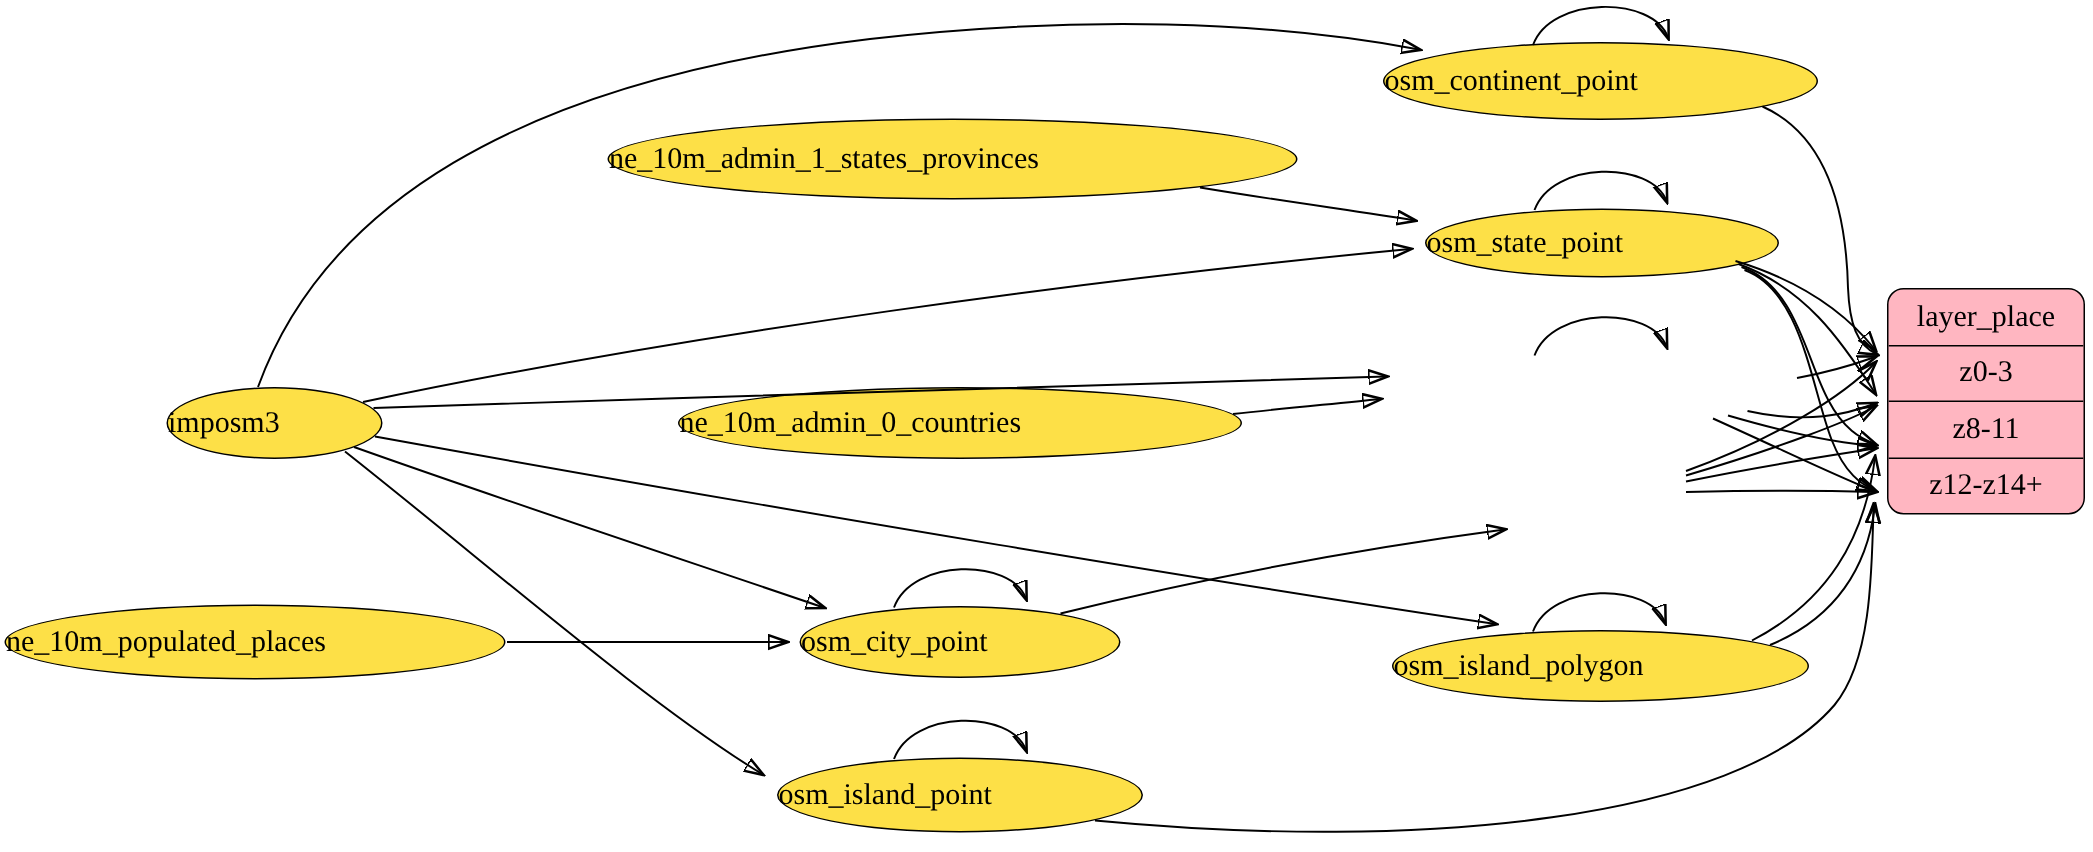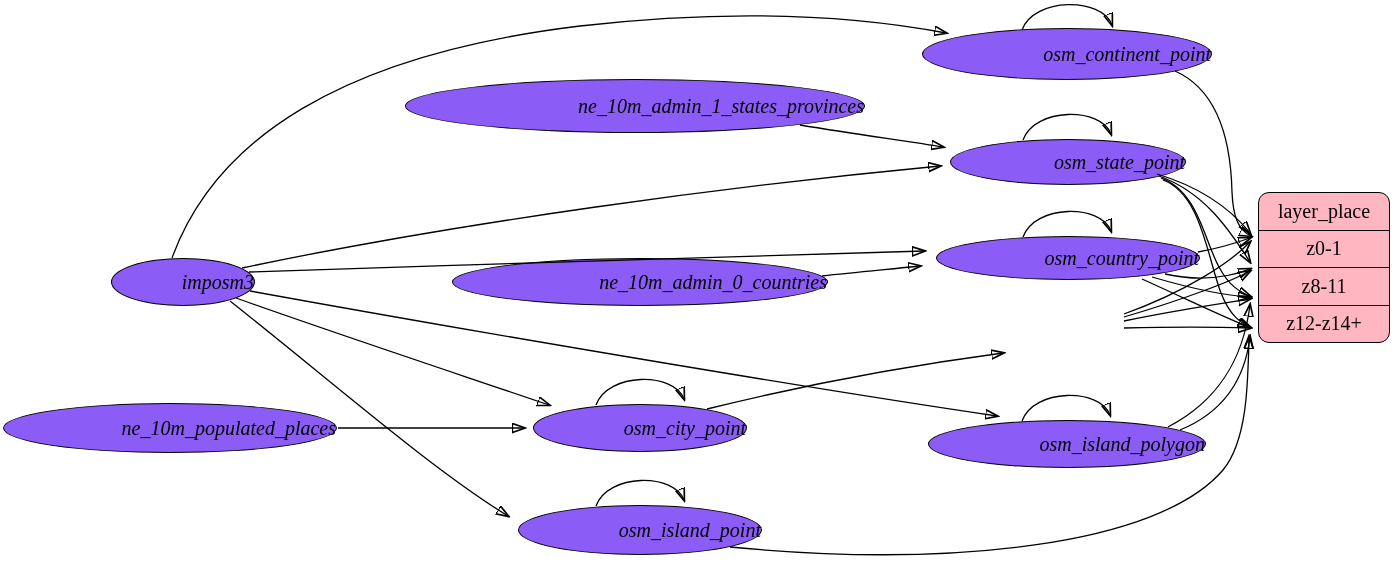--- a/index.html
+++ b/index.html
@@ -3,22 +3,22 @@
 <meta charset="utf-8">
 <style>
   html,body { margin:0; padding:0; background:#ffffff; }
   .canvas {
     position:relative; width:1395px; height:568px; background:#ffffff;
     font-family:"Liberation Serif", "DejaVu Serif", serif; color:#000;
     overflow:hidden;
   }
   .ellipse {
     position:absolute; border:1.4px solid #000; border-radius:50%;
-    background:#8b5cf6; display:flex; align-items:center; justify-content:flex-end;
-    font-size:20px; white-space:nowrap; box-sizing:border-box; z-index:1;font-style:italic;
+    background:#fde047; display:flex; align-items:center; justify-content:flex-start;
+    font-size:20px; white-space:nowrap; box-sizing:border-box; z-index:1;
   }
   .record {
     position:absolute; background:#ffb6c1; border:1.8px solid #000;
     border-radius:11px; box-sizing:border-box; display:flex; flex-direction:column;
     font-size:20px; text-align:center; overflow:hidden; z-index:1;
   }
   .record .rec-row { flex:1; display:flex; align-items:center; justify-content:center; }
   .record .rec-row + .rec-row { border-top:1.4px solid #000; }
   svg.edges { position:absolute; left:0; top:0; z-index:2; pointer-events:none; }
   svg.edges path { fill:none; stroke:#000; stroke-width:1.3px; }
@@ -45,40 +45,37 @@
   </div>
 
   <div class="ellipse" style="left:922px;top:28px;width:290px;height:52px">
     <span>osm_continent_point</span>
   </div>
 
   <div class="ellipse" style="left:950px;top:139px;width:236px;height:46px">
     <span>osm_state_point</span>
   </div>
 
-  <div class="ellipse" style="left:936px;top:236px;width:264px;height:44px">
-    <span>osm_country_point</span>
-  </div>
 
   <div class="ellipse" style="left:533px;top:404px;width:214px;height:48px">
     <span>osm_city_point</span>
   </div>
 
   <div class="ellipse" style="left:518px;top:505px;width:244px;height:50px">
     <span>osm_island_point</span>
   </div>
 
   <div class="ellipse" style="left:928px;top:420px;width:278px;height:48px">
     <span>osm_island_polygon</span>
   </div>
 
 
   <div class="record" style="left:1258px;top:192px;width:132px;height:151px">
     <div class="rec-row">layer_place</div>
-    <div class="rec-row">z0-1</div>
+    <div class="rec-row">z0-3</div>
     <div class="rec-row">z8-11</div>
     <div class="rec-row">z12-z14+</div>
   </div>
 
   <svg class="edges" width="1395" height="568" viewBox="0 0 1395 568">
     <defs>
       <marker id="arw" markerWidth="11" markerHeight="9" refX="9" refY="4" orient="auto">
         <path d="M0,0.5 L10,4 L0,7.5 z" fill="#000" stroke="none"></path>
       </marker>
     </defs>

